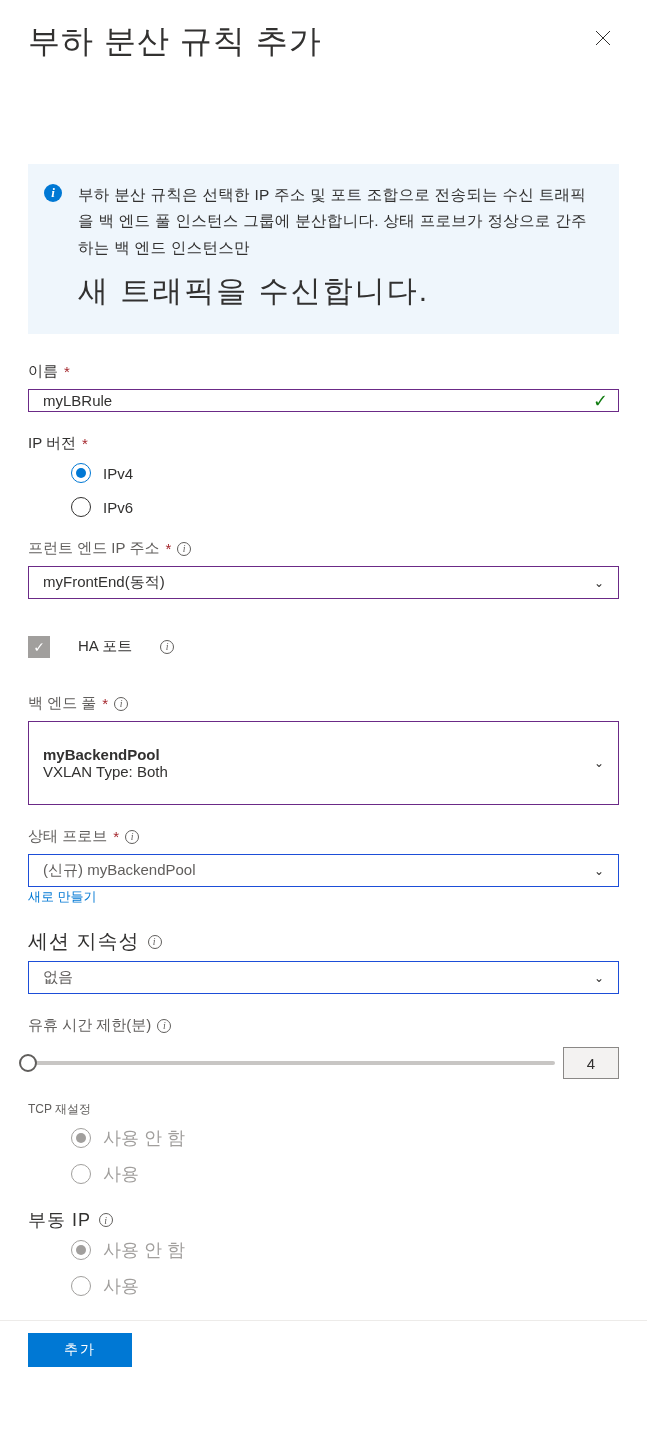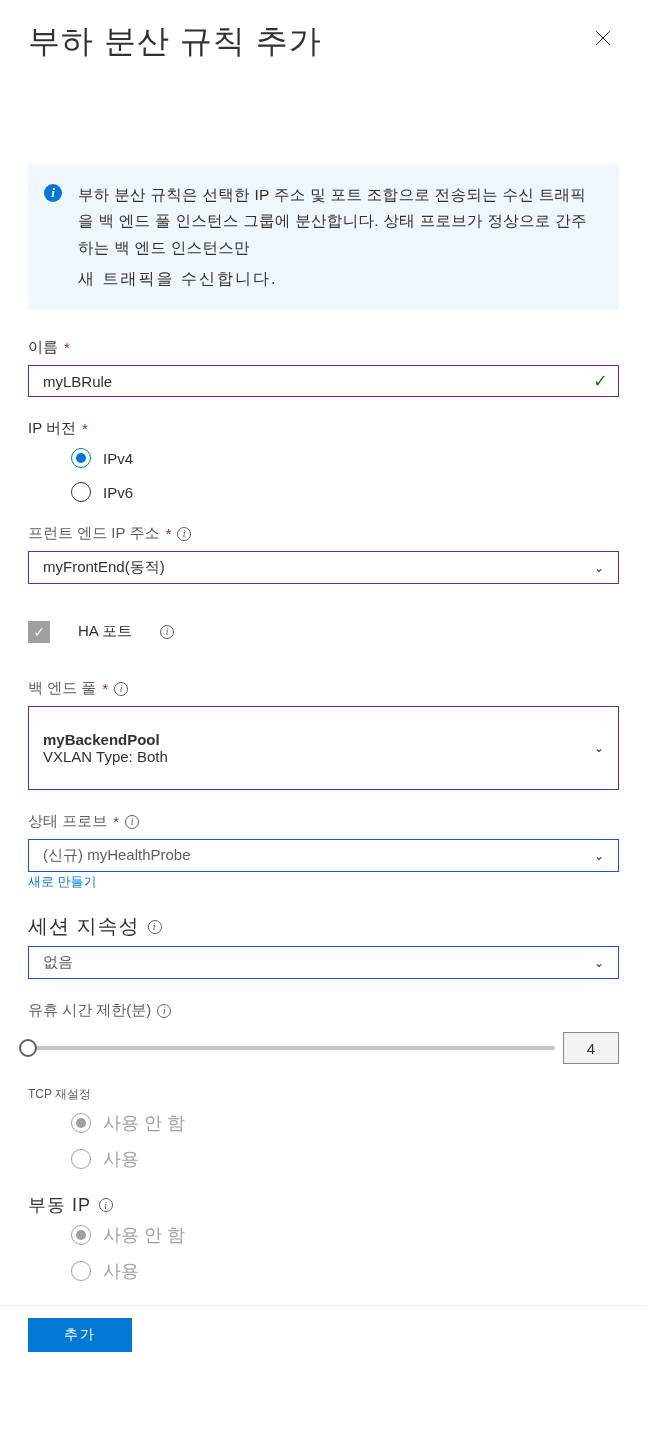--- a/index.html
+++ b/index.html
@@ -3,27 +3,27 @@
 <meta charset="utf-8">
 <style>
 * { box-sizing: border-box; margin: 0; padding: 0; }
 body { font-family: "Segoe UI", -apple-system, sans-serif; background: #fff; color: #323130; padding: 20px 28px; width: 647px; }
 .header { display: flex; justify-content: space-between; align-items: flex-start; margin-bottom: 100px; }
 .title { font-size: 32px; font-weight: 300; color: #323130; letter-spacing: 1px; }
 .close-btn { font-size: 24px; cursor: pointer; color: #323130; font-weight: 300; padding: 4px 8px; }
 .info-box { background: #eff6fc; padding: 18px 20px 18px 16px; display: flex; gap: 16px; margin-bottom: 28px; }
 .info-icon { width: 18px; height: 18px; border-radius: 50%; background: #0078d4; color: #fff; display: flex; align-items: center; justify-content: center; font-weight: bold; font-size: 13px; flex-shrink: 0; font-style: italic; font-family: serif; margin-top: 2px; }
 .info-text { font-size: 15.5px; color: #323130; line-height: 1.7; letter-spacing: 0.3px; }
-.info-text-em { font-size: 16px; letter-spacing: 2px; font-weight: 300; margin-top: 4px; display: block; }
+.info-text-em { font-size: 30px; letter-spacing: 2px; font-weight: 300; margin-top: 4px; display: block; }
 .field { margin-bottom: 22px; }
 .label { font-size: 15px; color: #323130; margin-bottom: 8px; display: flex; align-items: center; gap: 6px; }
 .label-dim { color: #605e5c; }
 .req { color: #a4262c; }
 .help-icon { width: 14px; height: 14px; border: 1px solid #605e5c; border-radius: 50%; display: inline-flex; align-items: center; justify-content: center; font-size: 10px; font-style: italic; color: #605e5c; font-family: serif; flex-shrink: 0; }
-.input { width: 100%; height: 32px; border: 1px solid #8a8886; padding: 0 10px 0 14px; font-size: 15px; color: #323130; display: flex; align-items: center; justify-content: space-between; background: #fff; }
+.input { width: 100%; height: 23px; border: 1px solid #8a8886; padding: 0 10px 0 14px; font-size: 15px; color: #323130; display: flex; align-items: center; justify-content: space-between; background: #fff; }
 .input-valid { border-color: #6b2a87; }
 .check { color: #107c10; font-size: 18px; }
 .radio-group { display: flex; flex-direction: column; gap: 14px; margin-top: 10px; }
 .radio-item { display: flex; align-items: center; gap: 12px; cursor: pointer; margin-left: 43px; }
 .radio { width: 20px; height: 20px; border: 1px solid #323130; border-radius: 50%; display: flex; align-items: center; justify-content: center; flex-shrink: 0; }
 .radio.selected::after { content: ''; width: 10px; height: 10px; background: #0078d4; border-radius: 50%; }
 .radio.selected { border-color: #0078d4; }
 .radio.disabled { border-color: #a19f9d; }
 .radio.disabled.selected::after { background: #a19f9d; }
 .radio-label { font-size: 15px; }
@@ -128,21 +128,21 @@
   </div>
 </div>
 
 <div class="field">
   <div class="label label-dim">
     <span>상태 프로브</span> 
       <span class="req">*</span> 
       <span class="help-icon">i</span>
   </div>
   <div class="select">
-    <span style="color:#605e5c;">(신규) myHealthProbe</span>
+    <span style="color:#605e5c;">(신규) myBackendPool</span>
     <span class="chevron">⌄</span>
   </div>
   <a class="link">새로 만들기</a>
 </div>
 
 <div class="field">
   <div class="section-label">
     <span>세션 지속성</span> 
       <span class="help-icon">i</span>
   </div>

